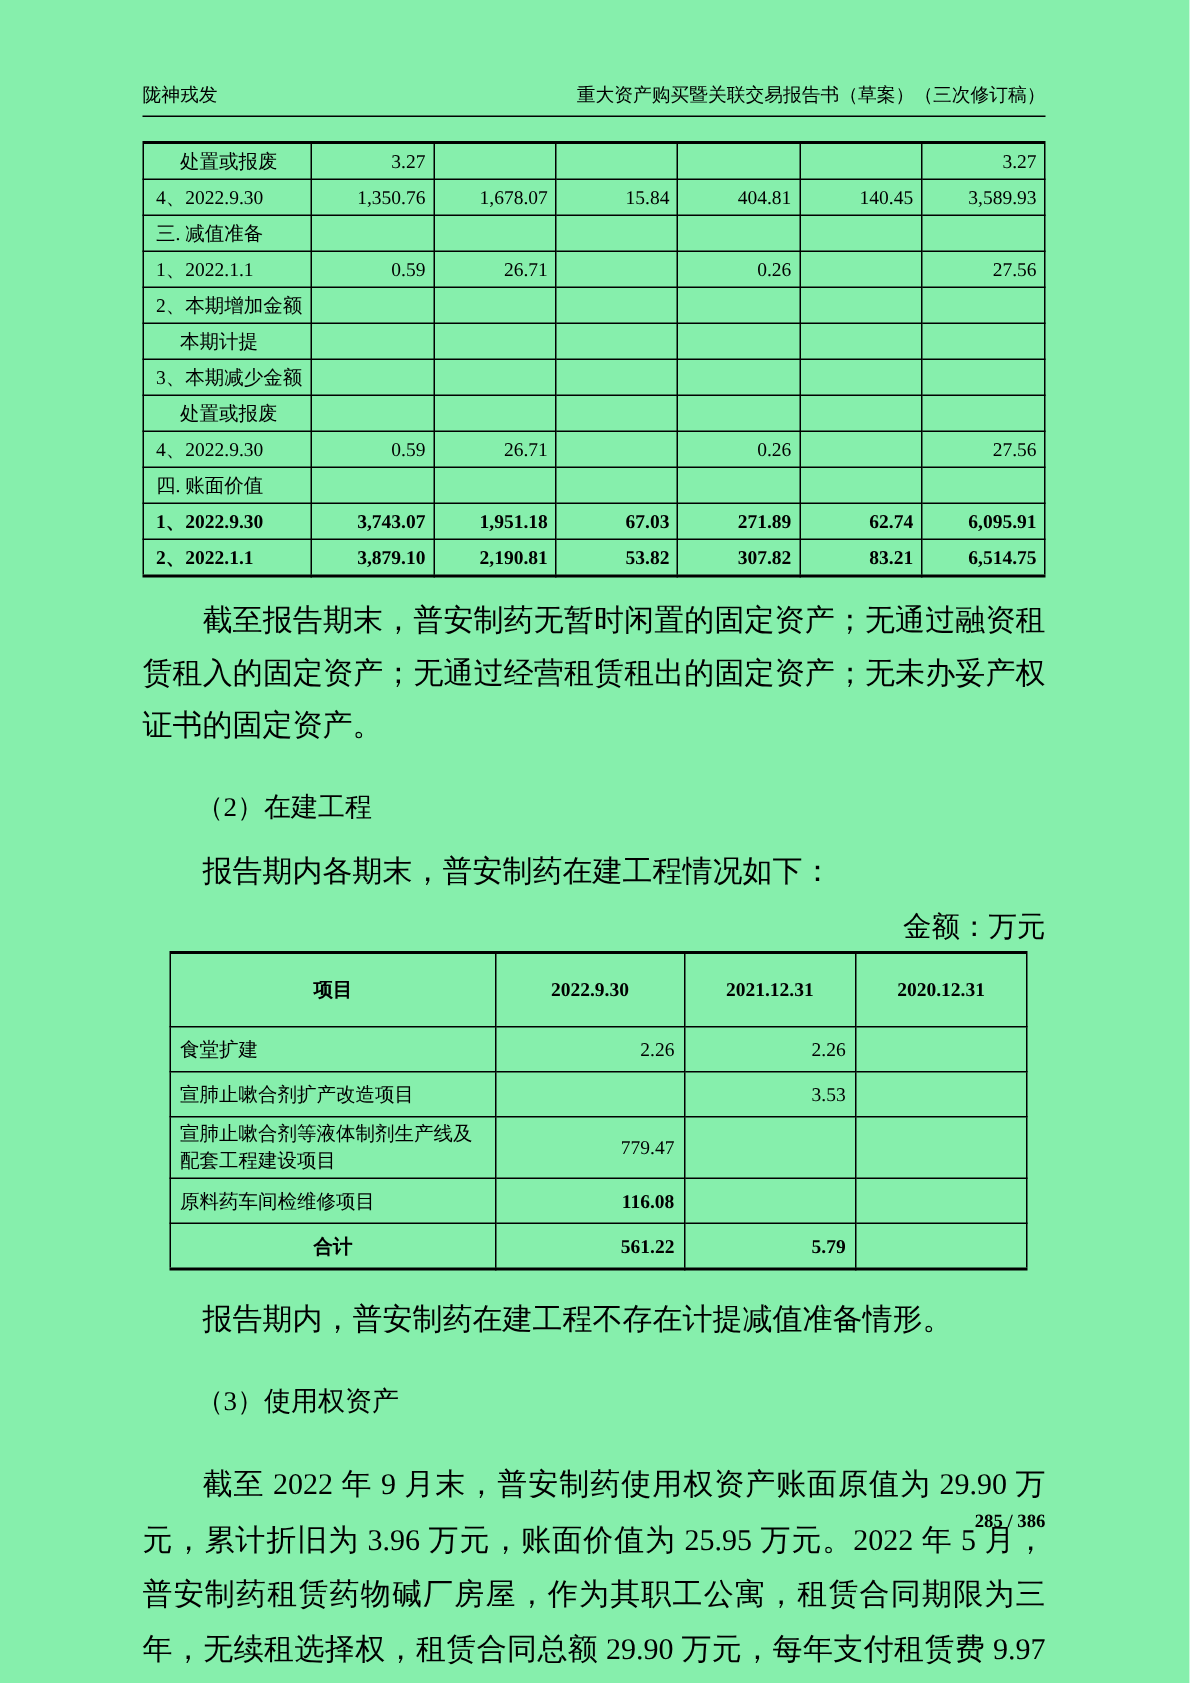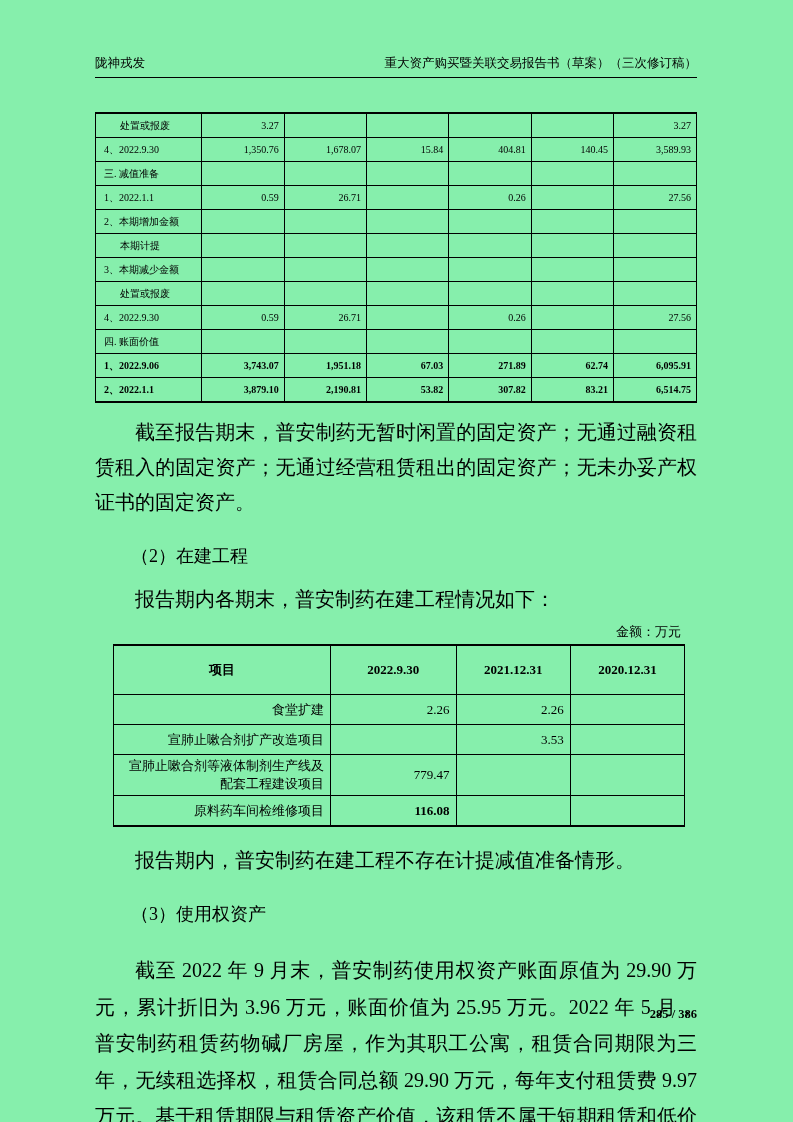--- a/index.html
+++ b/index.html
@@ -21,22 +21,22 @@
     justify-content: space-between;
     align-items: flex-end;
     font-size: 12.5px;
     padding-bottom: 5px;
     border-bottom: 1.5px solid #000;
   }
   
   table.t1 {
     width: 100%;
     border-collapse: collapse;
-    margin-top: 34px;
-    font-size: 10px;
+    margin-top: 16px;
+    font-size: 13px;
     border-top: 2.5px solid #000;
     border-bottom: 2.5px solid #000;
   }
   table.t1 td {
     border: 1px solid #000;
     height: 23px;
     padding: 0 5px;
     white-space: nowrap;
   }
   table.t1 td.label { text-align: left; padding-left: 8px; }
@@ -51,23 +51,23 @@
     text-indent: 2em;
     margin: 12px 0 0 0;
   }
   .para.big { line-height: 36.5px; margin-top: 26px; }
   .heading {
     font-size: 18px;
     text-indent: 2em;
     margin: 24px 0 0 0;
   }
   .unit-label {
-    font-size: 13px;
+    font-size: 19px;
     text-align: right;
-    margin: 6px 16px 0 0;
+    margin: 6px 0 0 0;
   }
   
   table.t2 {
     width: 572px;
     margin: 3px 0 0 18px;
     border-collapse: collapse;
     font-size: 13px;
     border-top: 2.5px solid #000;
     border-bottom: 2.5px solid #000;
   }
@@ -77,21 +77,21 @@
     font-weight: bold;
     text-align: center;
     height: 26px;
     padding: 11px 6px;
   }
   table.t2 td {
     border: 1px solid #000;
     height: 25px;
     padding: 2px 6px;
   }
-  table.t2 td.label { text-align: right; }
+  table.t2 td.label { text-align: left; }
   table.t2 td.num { text-align: right; white-space: nowrap; }
   table.t2 tr.total td.label { text-align: center; font-weight: bold; }
   table.t2 tr.boldvals td.num, table.t2 tr.total td.num { font-weight: bold; }
   
   .page-number {
     position: absolute;
     right: 96px;
     top: 1007px;
     font-size: 12.5px;
     font-weight: bold;
@@ -202,21 +202,21 @@
         <tr>
           <td class="label">四. 账面价值</td>
           <td class="num"></td>
           <td class="num"></td>
           <td class="num"></td>
           <td class="num"></td>
           <td class="num"></td>
           <td class="num"></td>
         </tr>
         <tr class="bold">
-          <td class="label">1、2022.9.06</td>
+          <td class="label">1、2022.9.30</td>
           <td class="num">3,743.07</td>
           <td class="num">1,951.18</td>
           <td class="num">67.03</td>
           <td class="num">271.89</td>
           <td class="num">62.74</td>
           <td class="num">6,095.91</td>
         </tr>
         <tr class="bold">
           <td class="label">2、2022.1.1</td>
           <td class="num">3,879.10</td>
@@ -270,20 +270,26 @@
           <td class="num">779.47</td>
           <td class="num"></td>
           <td class="num"></td>
         </tr>
         <tr class="boldvals">
           <td class="label">原料药车间检维修项目</td>
           <td class="num">116.08</td>
           <td class="num"></td>
           <td class="num"></td>
         </tr>
+        <tr class="total boldvals">
+          <td class="label">合计</td>
+          <td class="num">561.22</td>
+          <td class="num">5.79</td>
+          <td class="num"></td>
+        </tr>
       </tbody>
   </table>
 
   <p class="para" style="margin-top:16px">报告期内，普安制药在建工程不存在计提减值准备情形。</p>
 
   <p class="heading">（3）使用权资产</p>
 
   <p class="para big">截至 2022 年 9 月末，普安制药使用权资产账面原值为 29.90 万元，累计折旧为 3.96 万元，账面价值为 25.95 万元。2022 年 5 月，普安制药租赁药物碱厂房屋，作为其职工公寓，租赁合同期限为三年，无续租选择权，租赁合同总额 29.90 万元，每年支付租赁费 9.97 万元。基于租赁期限与租赁资产价值，该租赁不属于短期租赁和低价值租赁，故普安制药采用新租赁准则进行账务处理。</p>
 
   <p class="heading" style="margin-top:16px">（4）无形资产</p>

